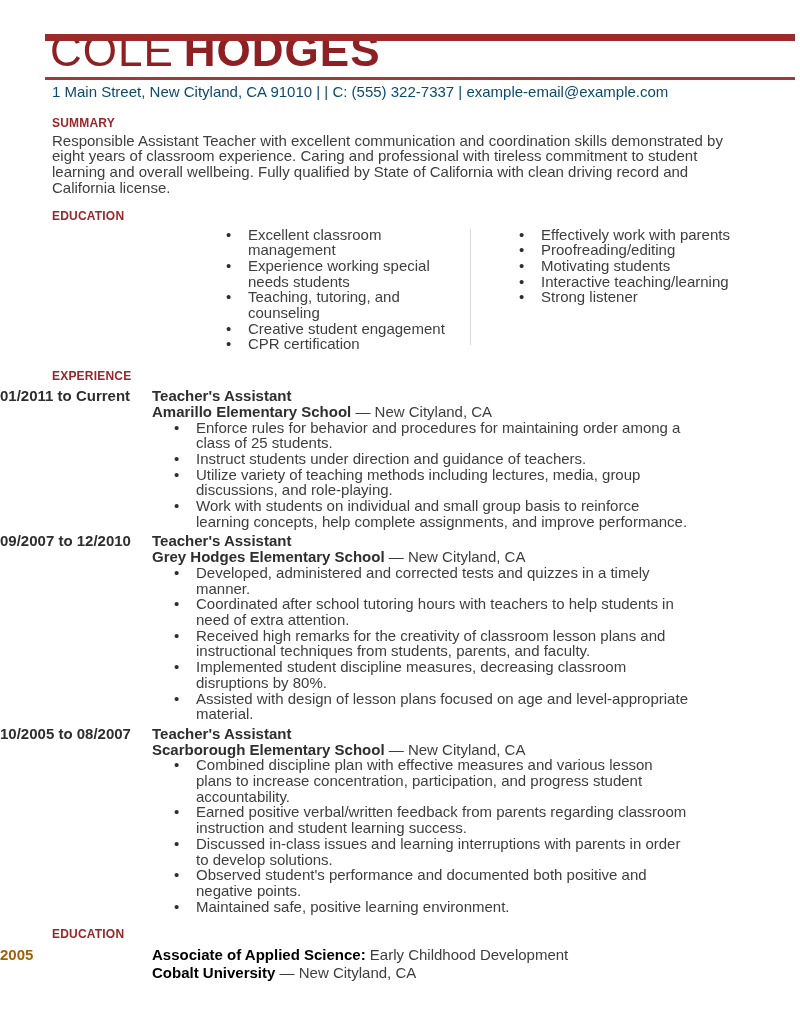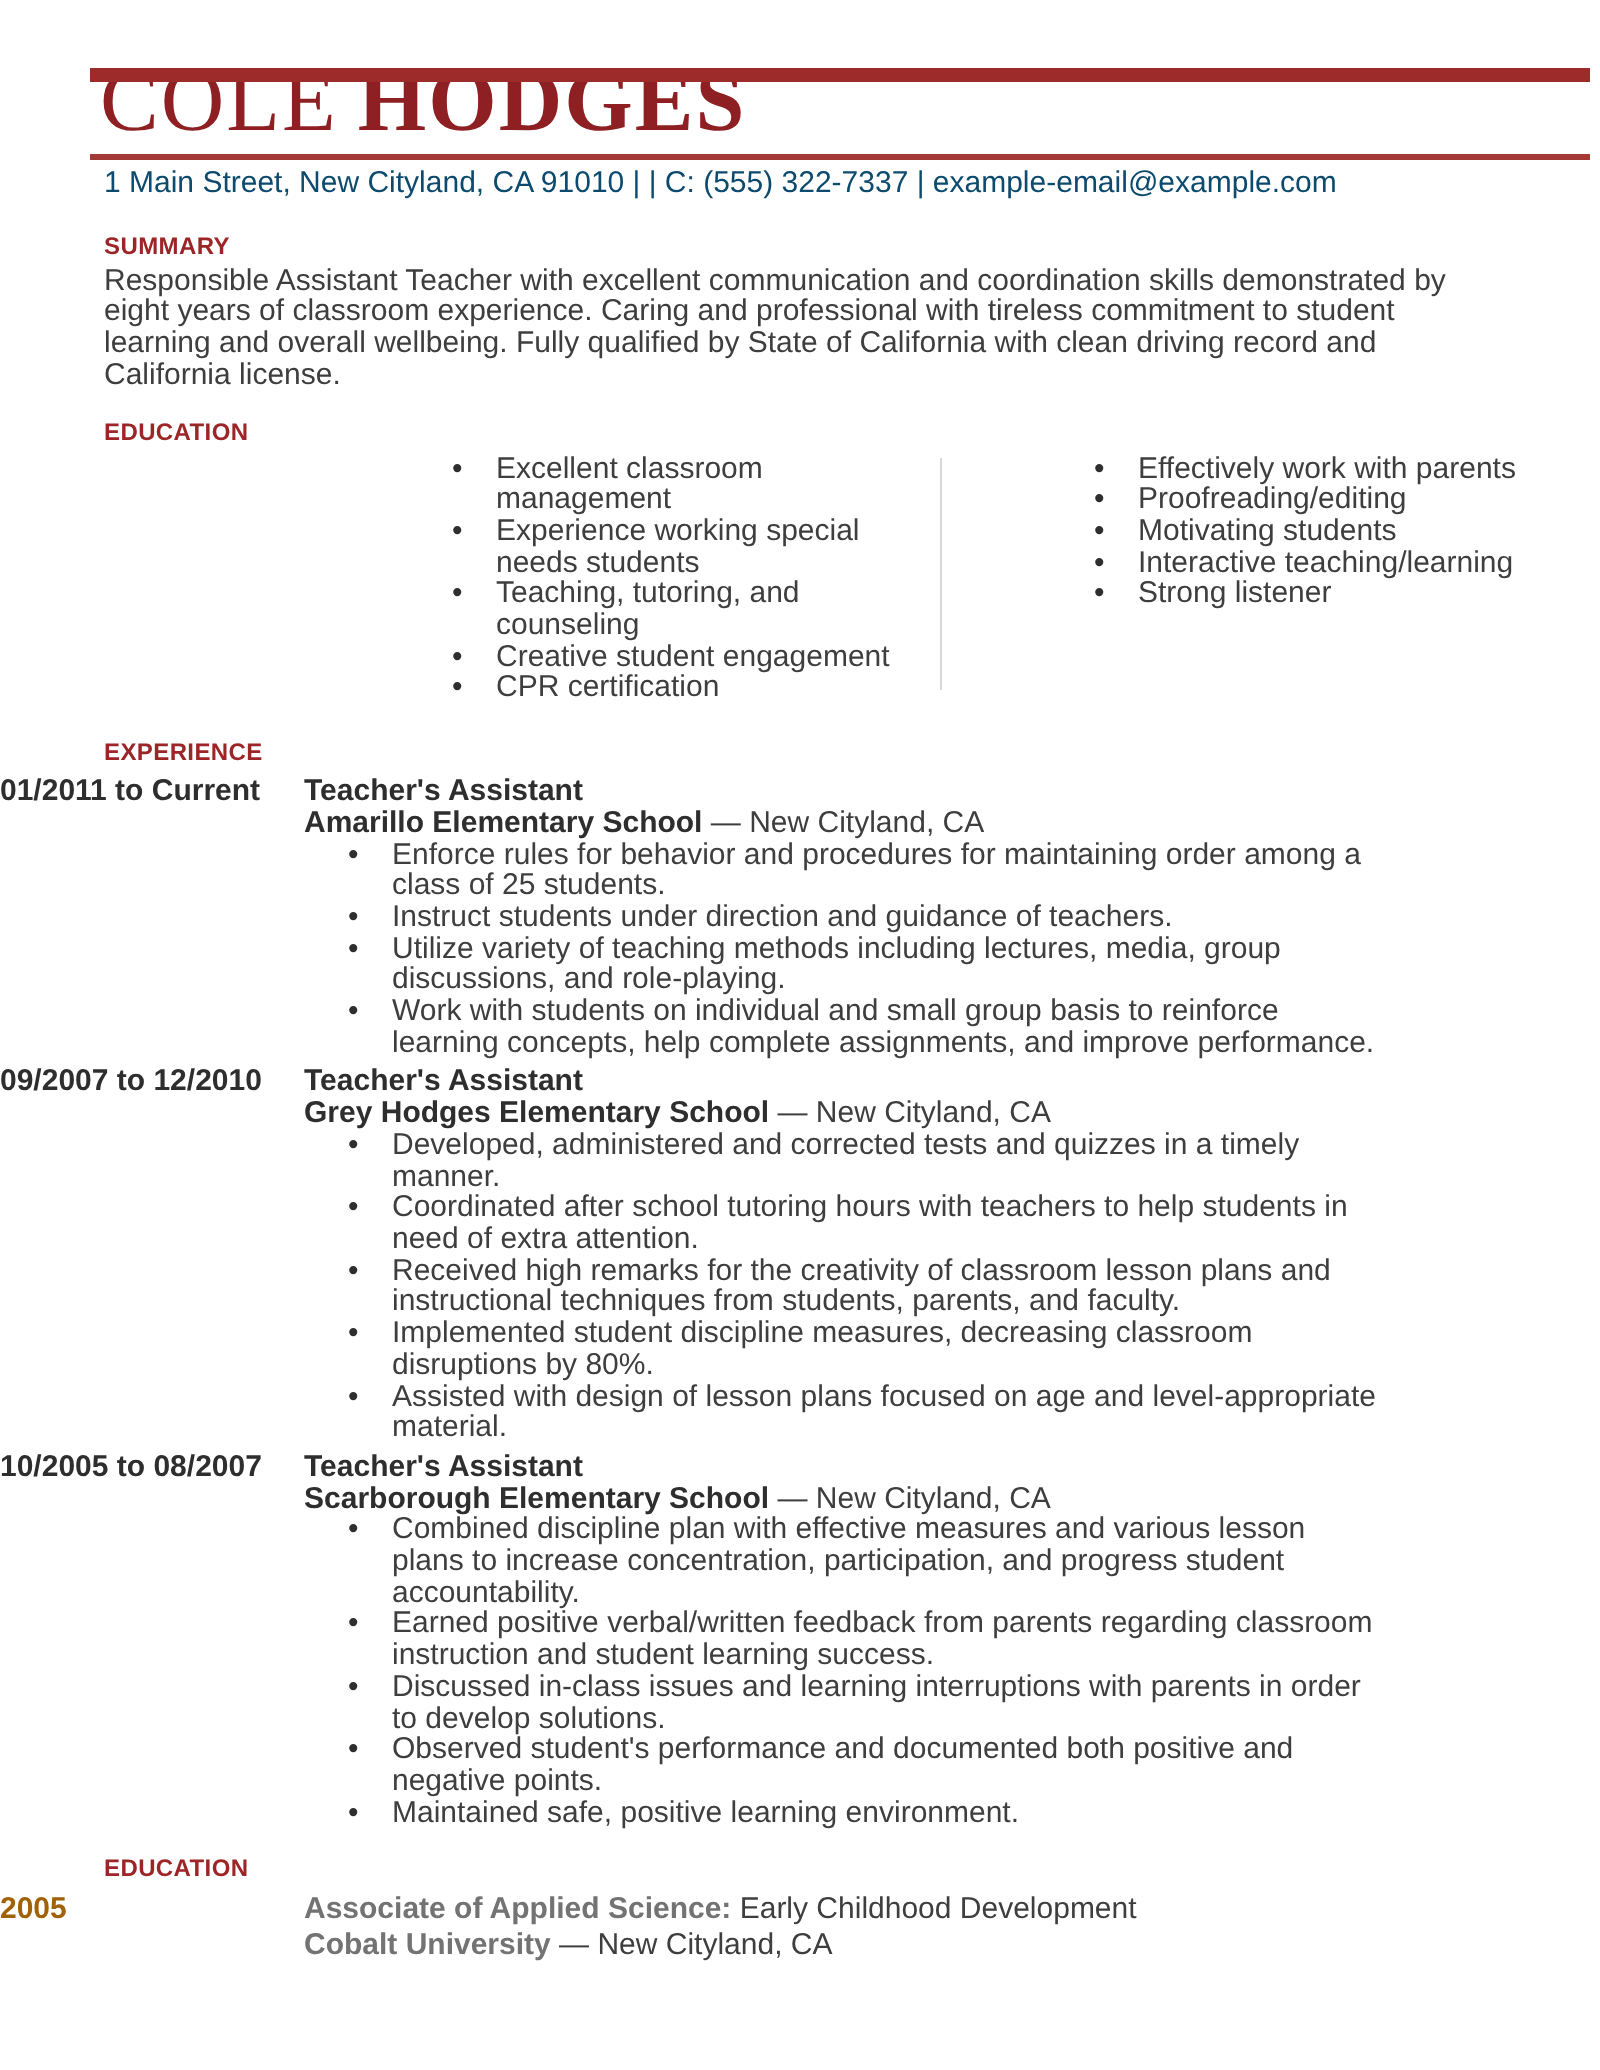--- a/index.html
+++ b/index.html
@@ -4,56 +4,56 @@
 <style>
   html,body{margin:0;padding:0;background:#fff;}
   body{width:800px;height:1035px;overflow:hidden;
        font-family:"Liberation Sans","DejaVu Sans",sans-serif;
        color:#3e3e3e;font-size:15px;line-height:15.7px;}
   .page{position:relative;width:800px;height:1035px;background:#fff;}
 
   .top-bar{position:absolute;left:45px;top:3px;width:750px;height:7px;background:#9d2b29;}
 
   .name{margin:31px 0 0 50px;font-size:44px;line-height:40px;color:#8e2023;
-        letter-spacing:1px;white-space:nowrap;font-weight:400;font-family:Liberation Serif, serif;}
+        letter-spacing:1px;white-space:nowrap;font-weight:400;}
   .name .last{font-weight:700;margin-left:10px;}
   .name-rule{margin:6px 0 0 45px;width:750px;height:3px;background:#a43a36;}
   .contact{margin:4px 0 0 52px;font-size:15px;color:#0c4a6e;}
 
   .section-heading{margin-left:52px;color:#9c2527;font-weight:700;font-size:12px;
                    line-height:16px;letter-spacing:0.2px;}
   .mt-summary{margin-top:15px;}
   .mt-highlights{margin-top:12px;}
   .mt-experience{margin-top:16px;}
   .mt-education{margin-top:12px;}
 
   .summary-text{margin:2px 0 0 52px;width:672px;}
 
-  .hl-cols{position:relative;display:flex;margin:3px 13px 0 204px;gap:28px;}
+  .hl-cols{position:relative;display:flex;margin:3px 13px 0 204px;}
   .hl-col1{width:244px;}
   .hl-col2{width:256px;margin-left:49px;}
   .hl-divider{position:absolute;left:266px;top:2px;height:116px;width:1px;background:#d9d9d9;}
 
   ul.blist{list-style:none;margin:0;padding:0;}
   ul.blist li{position:relative;padding-left:44px;}
   ul.blist li::before{content:"\2022";position:absolute;left:22px;top:0;color:#2e2e2e;}
   .hl-col1 ul.blist li,.hl-col2 ul.blist li{padding-left:44px;}
   .hl-col1 ul.blist li::before,.hl-col2 ul.blist li::before{left:22px;}
 
   .job{display:flex;margin-top:4px;}
   .job-dates{width:152px;flex:none;font-weight:700;color:#2e2e2e;}
   .job-body{width:560px;flex:none;}
   .job-title{font-weight:700;color:#2e2e2e;}
   .company-line .company{font-weight:700;color:#2e2e2e;}
   .job-body ul.blist li{width:492px;}
 
   .edu-row{display:flex;margin-top:4px;line-height:17.5px;}
   .edu-year{width:152px;flex:none;font-weight:700;color:#a16207;}
   .edu-body{width:600px;}
-  .bold{font-weight:700;color:#737373;}
+  .bold{font-weight:700;color:#000000;}
 </style>
 </head>
 <body>
 
 <div class="page">
 
   <div class="top-bar"></div>
 
   <div class="name">
     <span class="first">COLE</span><span class="last">HODGES</span>

